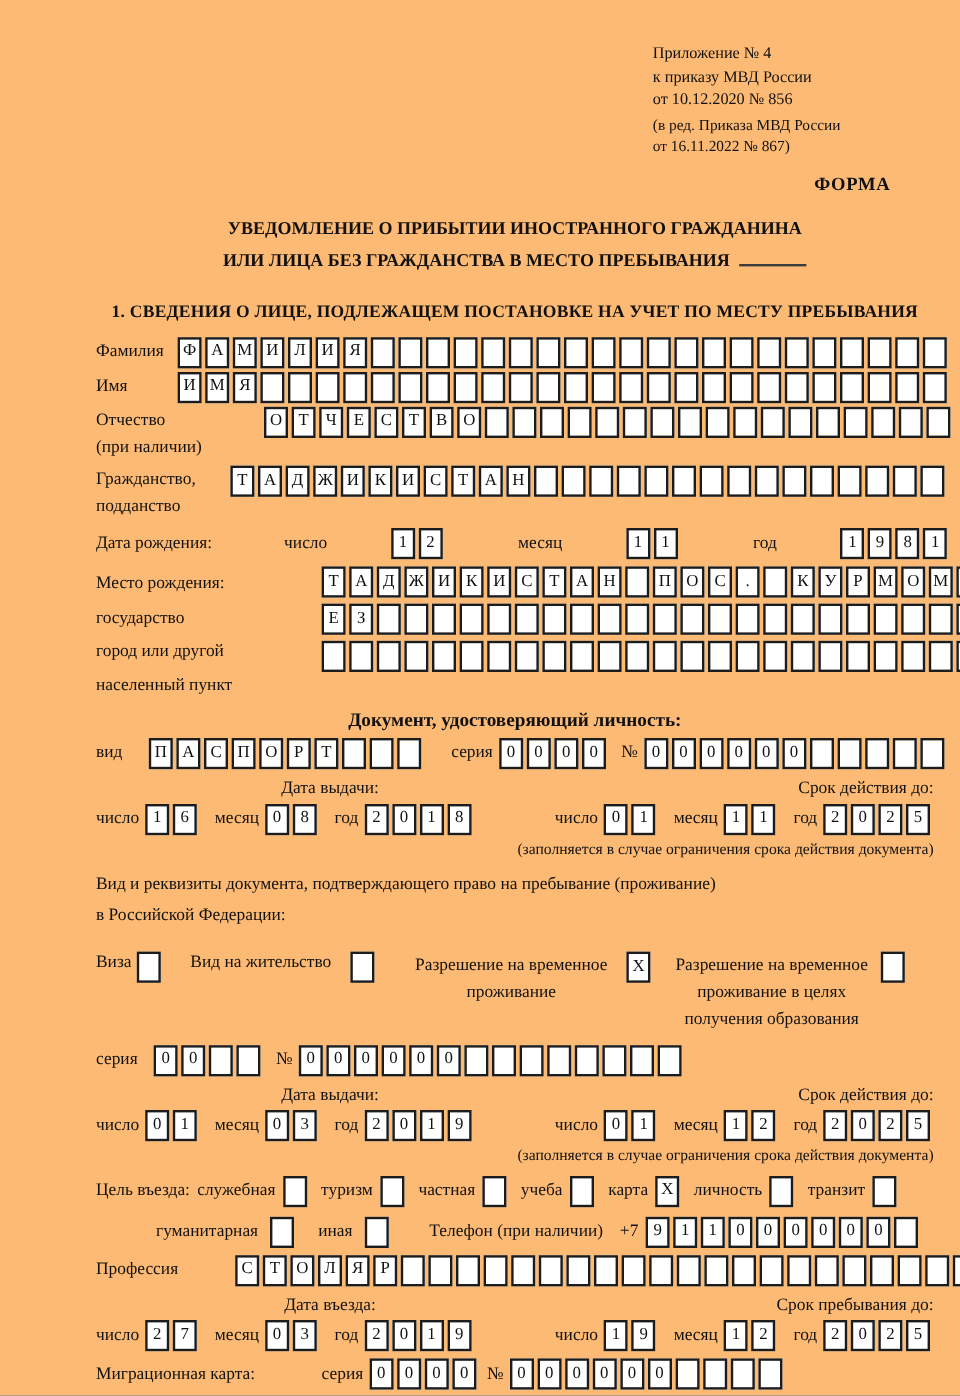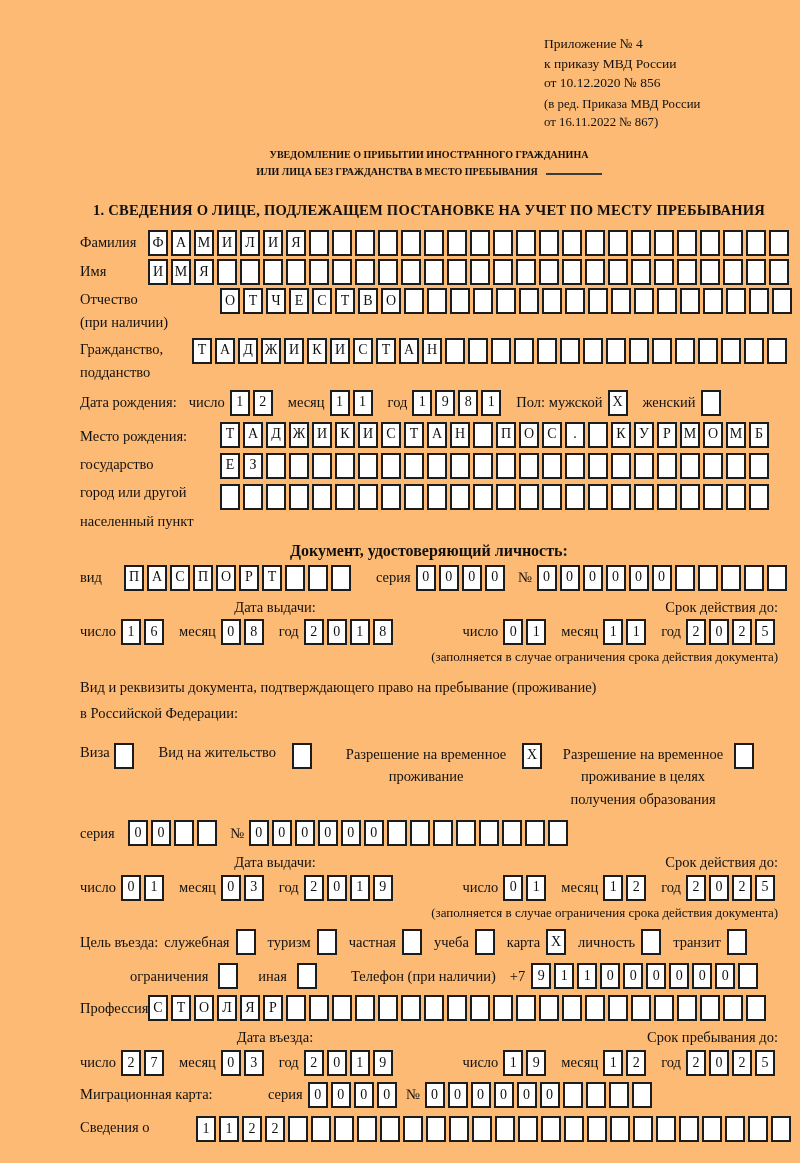--- a/index.html
+++ b/index.html
@@ -6,39 +6,39 @@
   .page{
     width:800px;height:1163px;margin:0 auto;background:#fdba74;
     font-family:Liberation Serif, serif;color:#111;
     box-sizing:border-box;padding:34px 22px 0 80px;overflow:hidden;
     font-size:14.5px;line-height:1.35;
   }
   
   .annex{width:196px;margin-left:auto;margin-right:38px;font-size:13.5px;line-height:1.45;}
   .annex-note{font-size:12.8px;margin-top:3px;line-height:1.4;}
   .forma{text-align:right;padding-right:36px;font-weight:bold;font-size:15.5px;letter-spacing:.6px;margin-top:12px;}
-  .title{text-align:center;font-weight:bold;font-size:10px;margin-top:14px;line-height:1.75;}
+  .title{text-align:center;font-weight:bold;font-size:15px;margin-top:14px;line-height:1.75;}
   .title-underline{display:inline-block;width:56px;border-bottom:2.5px solid #3c3c3c;margin-left:8px;vertical-align:baseline;}
   .section-heading{font-weight:bold;font-size:14.6px;text-align:center;margin-top:20px;letter-spacing:.2px;}
   
   .cells{display:inline-flex;flex-wrap:nowrap;vertical-align:middle;}
   .cell{display:inline-flex;flex:none;width:20px;height:26px;box-sizing:border-box;border:2px solid #1c1c1c;
         margin-right:3px;align-items:center;justify-content:center;font-size:14px;background:#fff;}
   
   .frow{display:flex;align-items:center;margin-top:3px;}
   .frow-top{align-items:flex-start;}
   .lbl{flex:none;}
   .lw68{width:68px;}
   .lw112{width:112px;line-height:1.6;}
   .lw140{width:140px;line-height:1.6;}
   .lw116{width:116px;line-height:1.5;}
   .lw165{width:166px;}
   .stack{display:flex;flex-direction:column;row-gap:5px;}
   .inlbl{margin:0 5px 0 12px;flex:none;}
-  .mt6{margin-top:6px;}
+  .mt6{margin-top:6px;gap:48px;}
   .mt10{margin-top:10px;}
   .doc-header{text-align:center;font-weight:bold;font-size:16px;margin-top:5px;}
   .date-headers{display:flex;margin-top:7px;font-size:14.5px;}
   .dh-left{width:390px;text-align:center;}
   .dh-right{flex:1;text-align:right;}
   .dates-row{display:flex;margin-top:2px;}
   .date-group{display:flex;align-items:center;}
   .dg-left{width:390px;}
   .dg-right{flex:1;}
   .date-group .lbl{margin-right:5px;}
@@ -68,20 +68,21 @@
   <div class="annex">
     <div>Приложение № 4</div>
     <div>к приказу МВД России</div>
     <div>от 10.12.2020 № 856</div>
     <div class="annex-note">
       <div>(в ред. Приказа МВД России</div>
       <div>от 16.11.2022 № 867)</div>
     </div>
   </div>
 
+  <div class="forma">ФОРМА</div>
 
   <div class="title">
     <div>УВЕДОМЛЕНИЕ О ПРИБЫТИИ ИНОСТРАННОГО ГРАЖДАНИНА</div>
     <div>
       <span>ИЛИ ЛИЦА БЕЗ ГРАЖДАНСТВА В МЕСТО ПРЕБЫВАНИЯ</span><span class="title-underline"></span>
     </div>
   </div>
 
   <div class="section-heading">1. СВЕДЕНИЯ О ЛИЦЕ, ПОДЛЕЖАЩЕМ ПОСТАНОВКЕ НА УЧЕТ ПО МЕСТУ ПРЕБЫВАНИЯ</div>
 
@@ -570,21 +571,21 @@
     <span class="purp-item">
       <span>транзит</span>
       <span class="cells">
           <span class="cell"></span>
         </span>
     </span>
   </div>
 
   <div class="purp-row indent50">
     <span class="purp-item">
-      <span>ограничения</span>
+      <span>гуманитарная</span>
       <span class="cells" style="margin-left:10px;">
           <span class="cell"></span>
         </span>
     </span>
     <span class="purp-item" style="margin-left:8px;justify-content:flex-end;">
       <span>иная</span>
       <span class="cells" style="margin-left:10px;">
           <span class="cell"></span>
         </span>
     </span>

